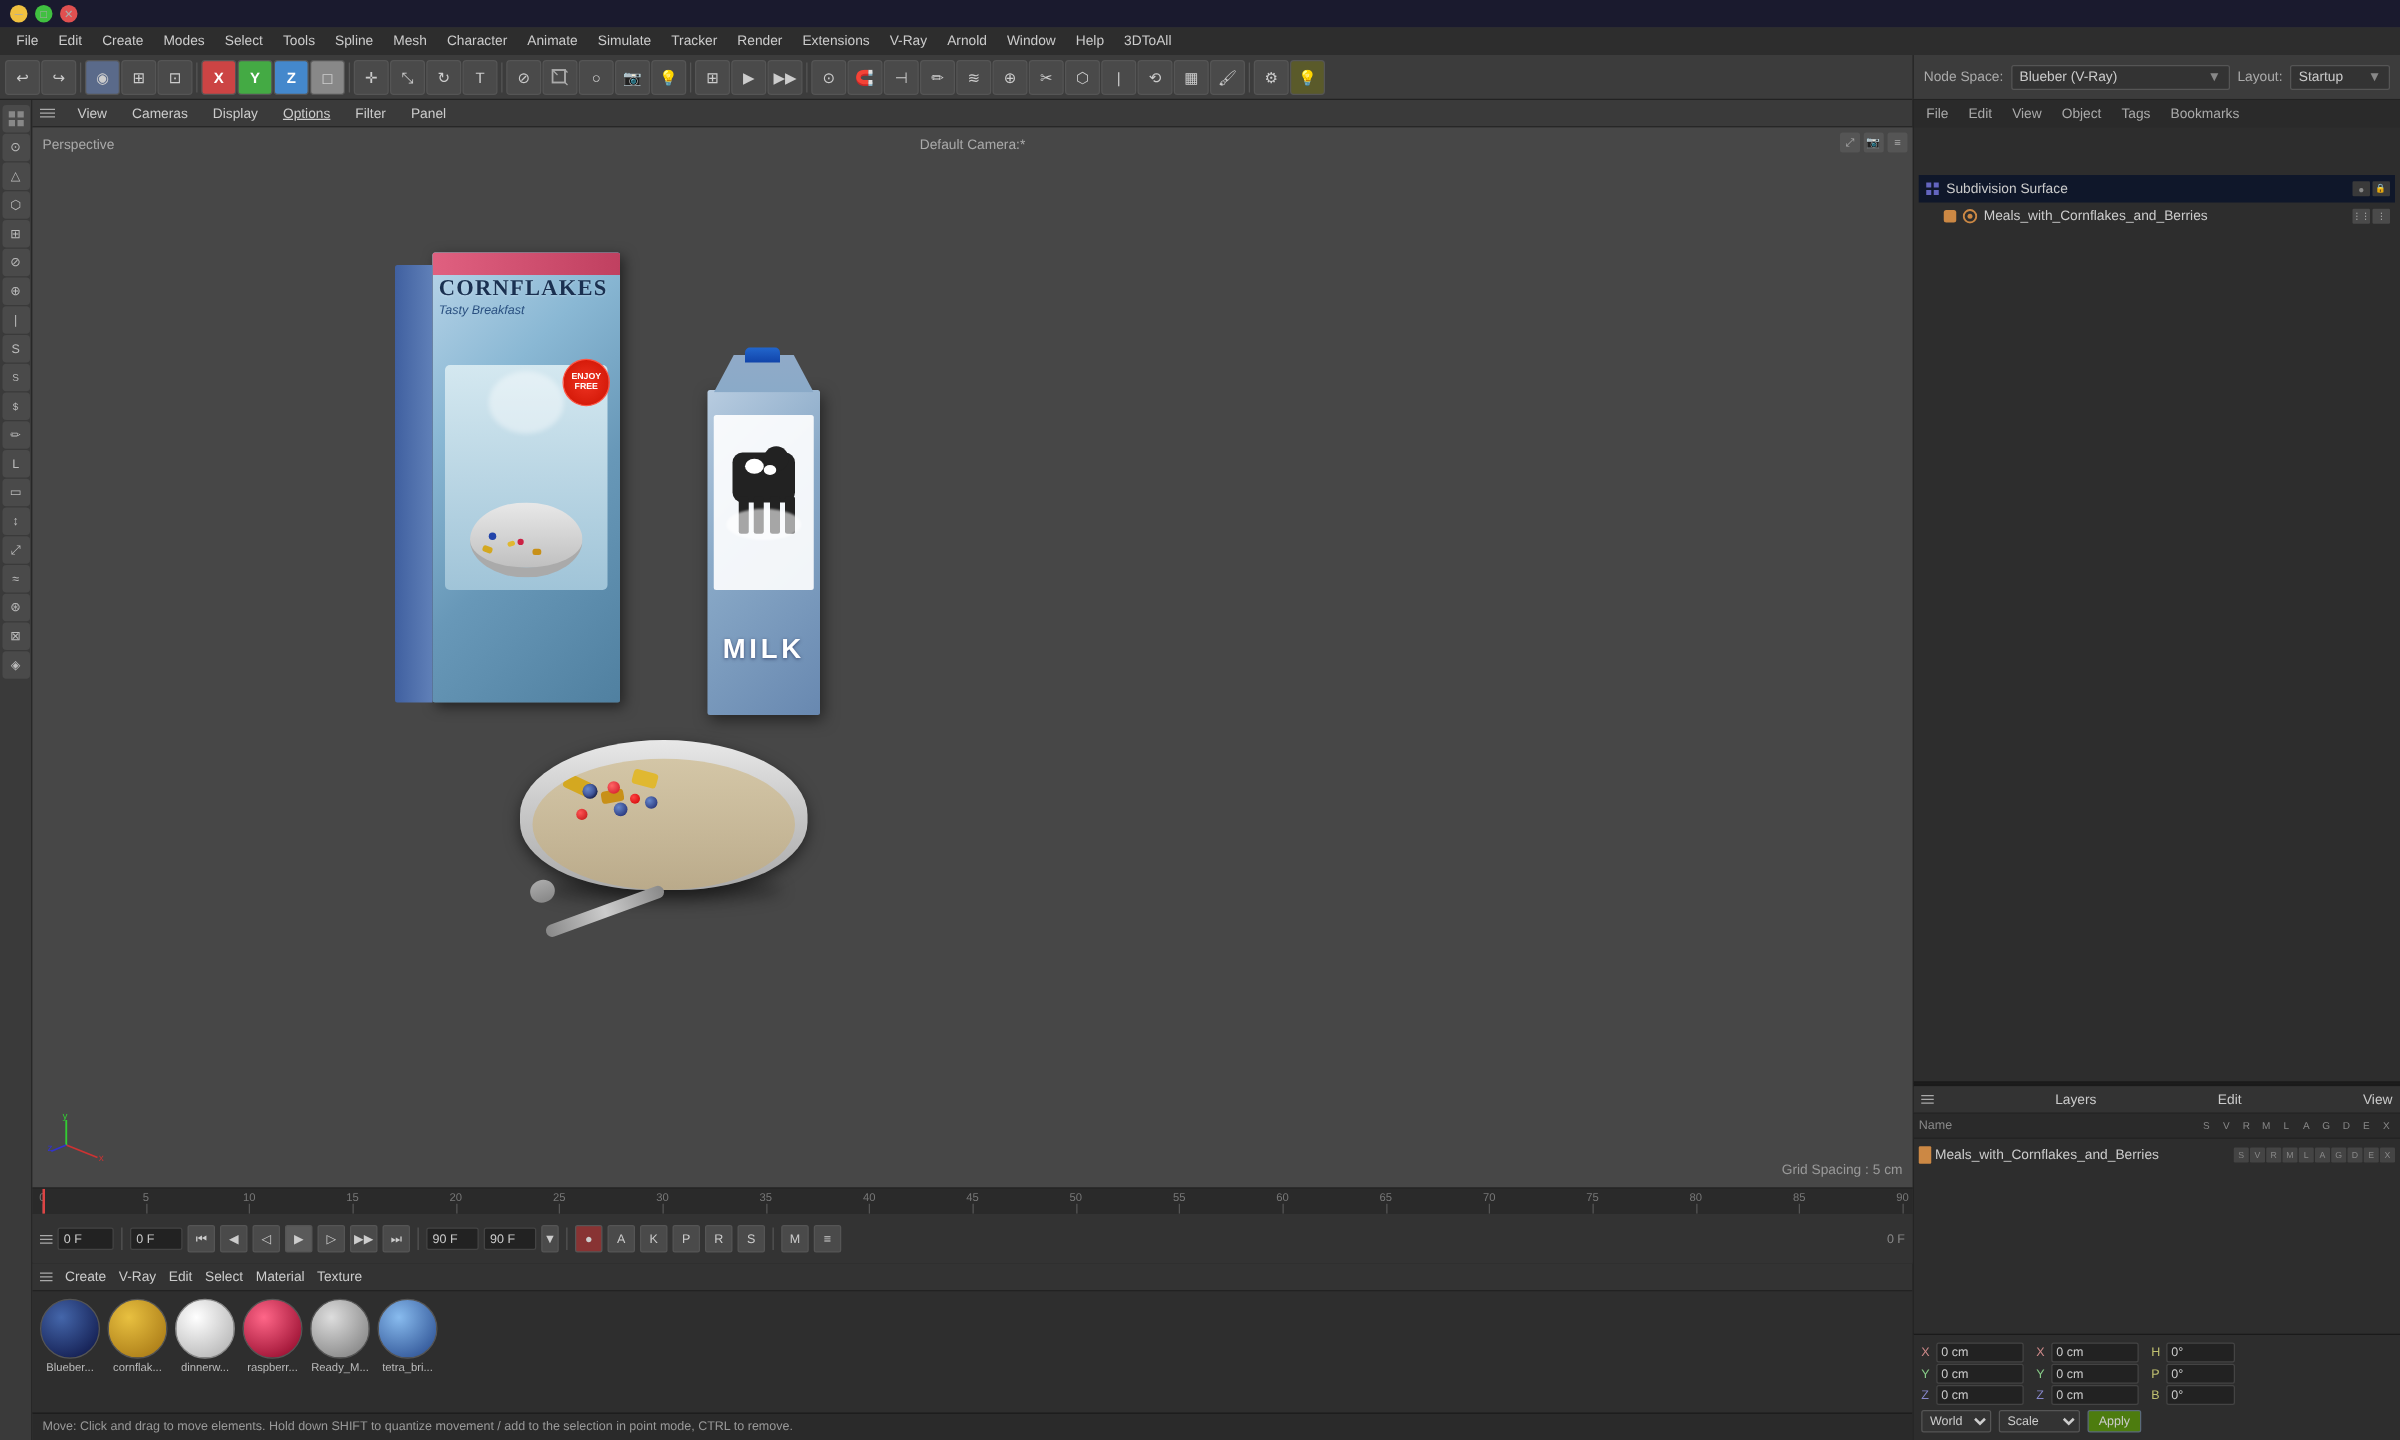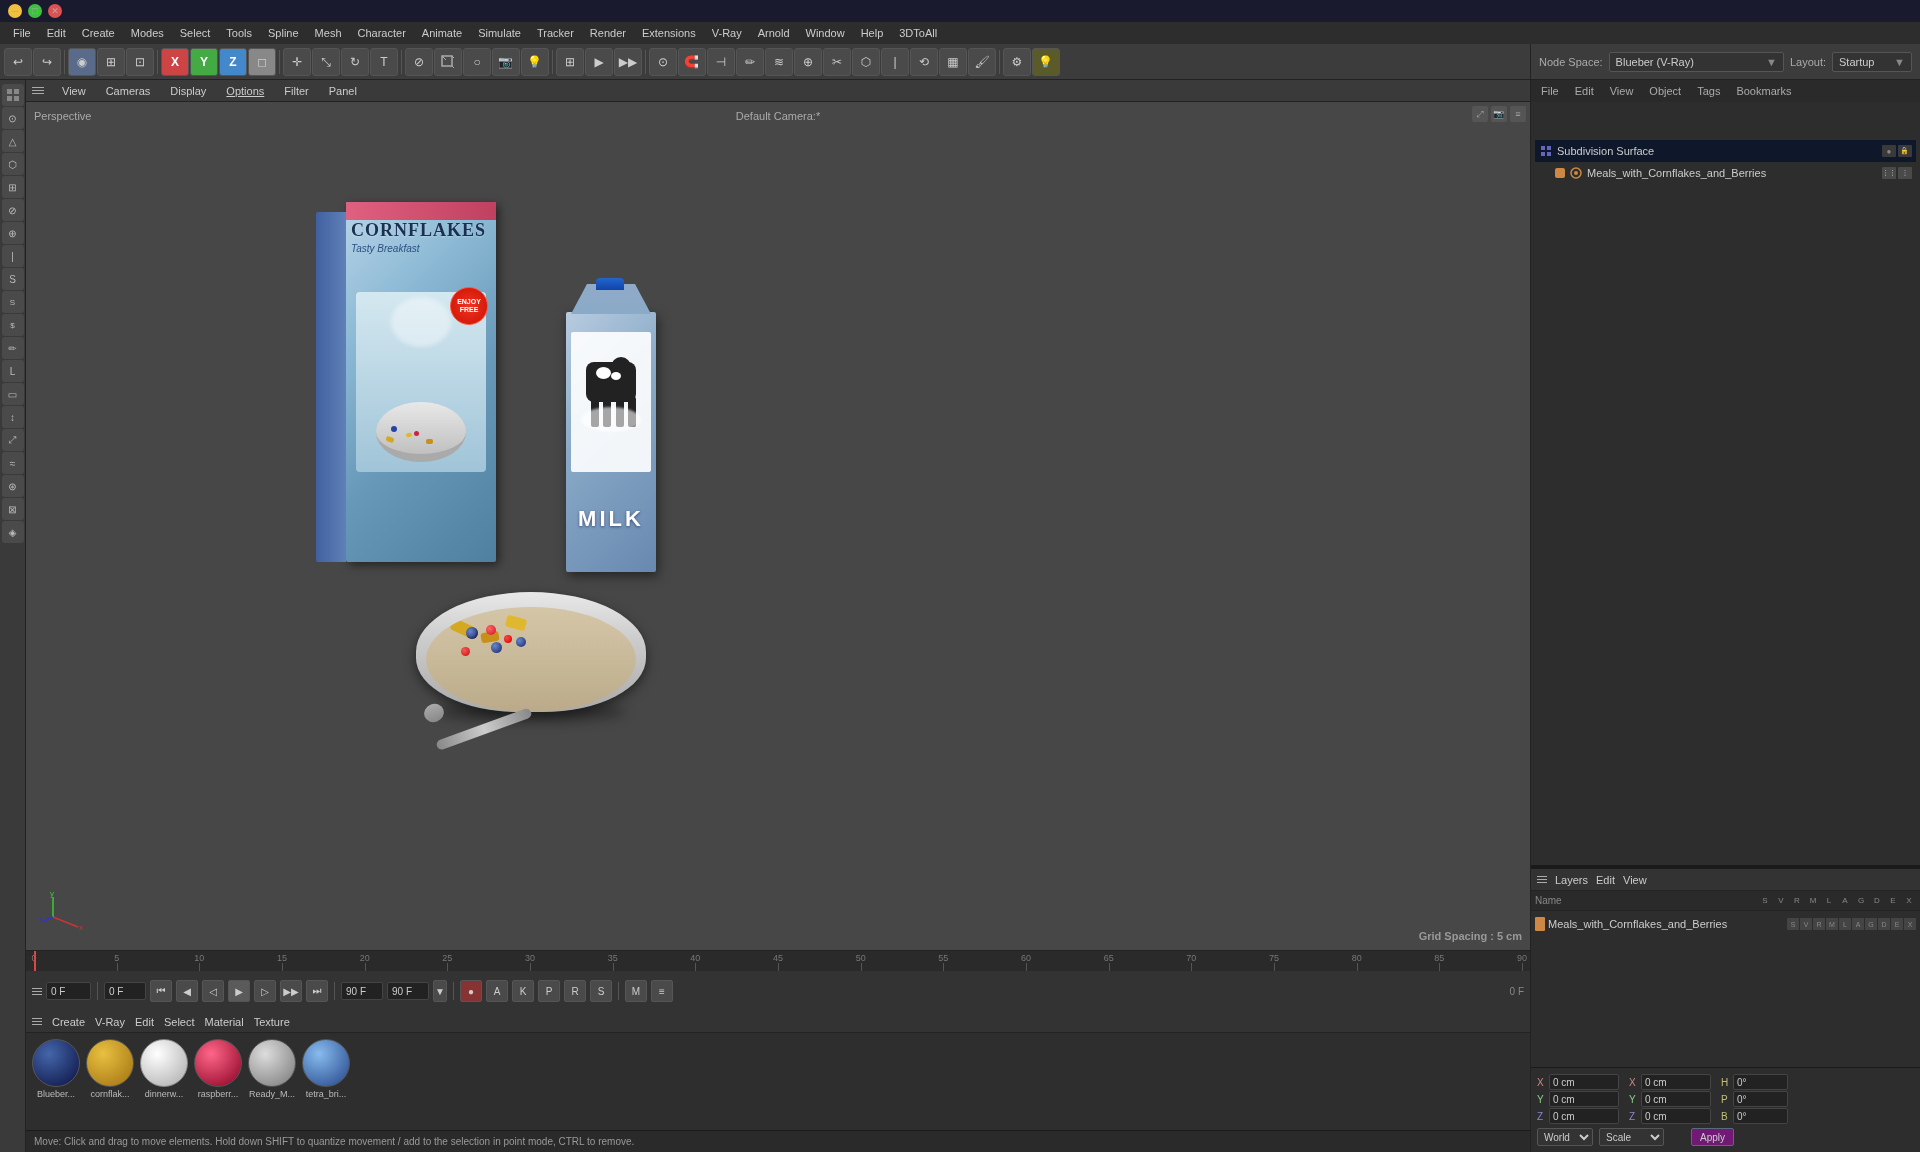--- a/index.html
+++ b/index.html
@@ -164,21 +164,20 @@
       display: flex; align-items: center; justify-content: center;
       font-size: 9px; color: #aaa;
       cursor: pointer;
     }
     .grid-spacing {
       position: absolute;
       bottom: 8px;
       right: 8px;
       font-size: 11px;
       color: #999;
-      font-weight: bold;
     }
 
     
     #timeline {
       height: 60px;
       background: #2e2e2e;
       border-top: 1px solid #222;
       position: relative;
     }
     #timeline-ruler {
@@ -351,20 +350,21 @@
     #layers-toolbar {
       height: 22px;
       background: #333;
       display: flex;
       align-items: center;
       padding: 0 6px;
       gap: 8px;
       font-size: 11px;
       border-bottom: 1px solid #222;
       flex-shrink: 0;
+      justify-content: space-between;
     }
     .layers-menu { cursor: pointer; color: #ccc; }
     #layers-header {
       height: 20px;
       background: #2a2a2a;
       display: flex;
       align-items: center;
       padding: 0 4px;
       font-size: 10px;
       color: #888;
@@ -430,28 +430,27 @@
       height: 18px;
       background: #333;
       border: 1px solid #555;
       color: #ccc;
       font-size: 10px;
       border-radius: 2px;
       padding: 0 2px;
     }
     .coord-apply-btn {
       height: 18px;
-      background: #701a75;
+      background: #4d7c0f;
       border: 1px solid #5a6a7a;
       color: #ccc;
       font-size: 10px;
       padding: 0 8px;
       border-radius: 2px;
       cursor: pointer;
-      margin-left: 21px;
     }
 
     
     .vp-grid {
       position: absolute;
       inset: 0;
       opacity: 0.3;
     }
 
     

